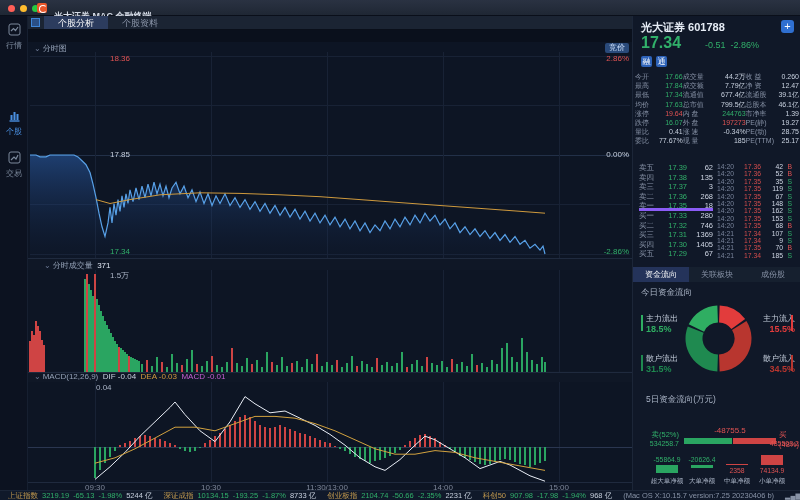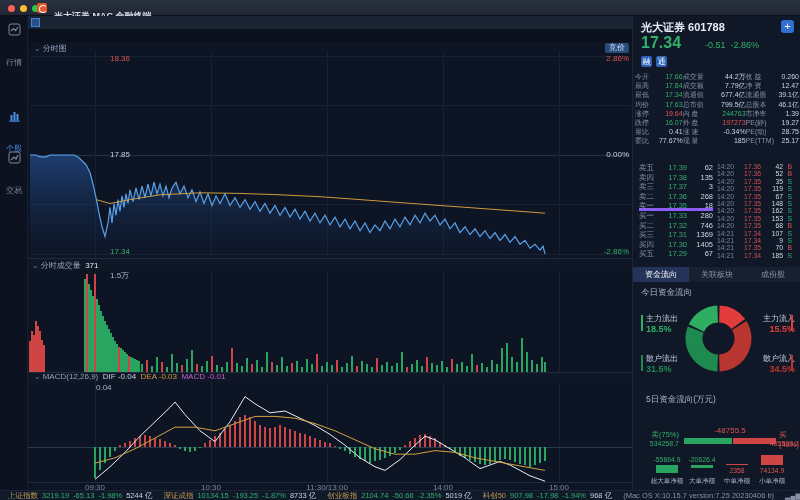--- a/index.html
+++ b/index.html
@@ -8,21 +8,21 @@
 .screen{position:absolute;left:0;top:0;width:800px;height:500px;background:#0a101c;color:#c9d2e0}
 
 .titlebar{position:absolute;left:0;top:0;width:800px;height:16px;background:linear-gradient(#2a3242,#1f2734);border-bottom:1px solid #0a0f1a}
 .dot{position:absolute;top:5px;width:7px;height:7px;border-radius:50%}
 .logo{position:absolute;left:37px;top:3px;width:10px;height:10px;border-radius:2px;background:#e8562a}
 .logo:after{content:"";position:absolute;left:2px;top:2px;width:6px;height:6px;border-radius:50%;border:1.5px solid #fff;border-right-color:transparent}
 .wintitle{position:absolute;left:54px;top:8px;line-height:16px;font-size:9px;color:#d8dee9;font-weight:bold}
 
 .sidebar{position:absolute;left:0;top:16px;width:28px;height:474px;background:#0c1220;border-right:1px solid #161f30}
 .side-item{position:absolute;left:0;width:28px;height:34px;text-align:center;cursor:pointer}
-.side-item .lbl{display:block;font-size:8px;margin-top:17px;color:#7c899c}
+.side-item .lbl{display:block;font-size:8px;margin-top:0;color:#7c899c}
 .side-item.active .lbl{color:#4a90e2}
 
 .tabbar{position:absolute;left:28px;top:16px;width:604px;height:14px;background:#1b2433;border-bottom:1px solid #0a0f1a;display:flex;align-items:stretch}
 .layout-ic{width:9px;height:9px;border:1px solid #3f86d8;background:#2a4f86;margin:2px 4px 0 3px}
 .tab{padding:0 14px;font-size:9px;line-height:14px;color:#8d97ab;cursor:pointer}
 .tab.active{background:#2c3c5e;color:#fff}
 
 .periodbar{position:absolute;left:28px;top:30px;width:604px;height:12px;background:#141c2b;display:flex;align-items:center;gap:7px;padding-left:6px;border-bottom:1px solid #0a0f1a}
 .pd{font-size:8.5px;color:#97a2b5;cursor:pointer;padding:0 4px;line-height:11px}
 .pd.active{background:#2a3a5a;color:#fff;border-radius:2px}
@@ -117,20 +117,24 @@
             <rect x="8.5" y="5" width="2" height="6" fill="#4a90e2"></rect>
           </svg></span><span class="lbl">个股</span></div>
       <div class="side-item" style="top: 134px;"><span><svg width="13" height="13" viewBox="0 0 13 13">
             <rect x="1" y="1" width="11" height="11" rx="2" fill="none" stroke="#7c899c"></rect>
             <polyline points="3,9 6,6 8,8 10,4" fill="none" stroke="#7c899c" stroke-width="1.2"></polyline>
           </svg></span><span class="lbl">交易</span></div>
     </div>
 
   <div class="tabbar">
     <span class="layout-ic"></span>
+    <span id="tabs" style="display:flex">
+        <span class="tab active">个股分析</span>
+        <span class="tab">个股资料</span>
+      </span>
   </div>
 
 
   <div class="chartregion">
     <svg id="chartsvg" width="604" height="448" viewBox="0 0 604 448">
         <defs>
           <linearGradient id="pf" x1="0" y1="0" x2="0" y2="1">
             <stop offset="0%" stop-color="#2f68bc" stop-opacity="0.5"></stop>
             <stop offset="100%" stop-color="#15284d" stop-opacity="0.08"></stop>
           </linearGradient>
@@ -377,21 +381,21 @@
         <polyline points="67.0,421.2 87.0,415.8 107.0,406.8 127.0,396.0 147.0,385.2 167.0,385.2 187.0,388.8 207.0,381.6 227.0,374.4 247.0,374.4 267.0,376.2 287.0,381.6 307.0,388.8 327.0,397.8 347.0,406.8 367.0,412.2 387.0,412.2 407.0,408.6 427.0,410.4 447.0,415.8 467.0,419.4 487.0,423.0 507.0,426.6 517.0,428.4" fill="none" stroke="#d2a23f" stroke-width="1"></polyline>
       </svg>
     <span class="pane-h" style="left:6px;top:1px"><span class="chev">⌄</span><span>分时图</span></span>
     <span class="badge-auction" style="right:3px;top:1px">竞价</span>
     <span class="axlab" style="left:82px;top:12px;color:#e05353">18.36</span>
     <span class="axlab" style="left:82px;top:108px;color:#c6cfdd">17.85</span>
     <span class="axlab" style="left:82px;top:205px;color:#31b06a">17.34</span>
     <span class="axlab" style="right:3px;top:12px;color:#e05353">2.86%</span>
     <span class="axlab" style="right:3px;top:108px;color:#c6cfdd">0.00%</span>
     <span class="axlab" style="right:3px;top:205px;color:#31b06a">-2.86%</span>
-    <span class="pane-h" style="left:4px;top:218px"><span class="chev">⌄</span><span>分时成交量</span>&nbsp;&nbsp;<span style="color:#dfe6f2">371</span></span>
+    <span class="pane-h" style="left:16px;top:218px"><span class="chev">⌄</span><span>分时成交量</span>&nbsp;&nbsp;<span style="color:#dfe6f2">371</span></span>
     <span class="axlab" style="left:82px;top:228px;color:#aab4c6">1.5万</span>
     <span class="pane-h" style="left:6px;top:330px"><span class="chev">⌄</span><span>MACD(12,26,9)</span>&nbsp;&nbsp;<span style="color:#c6cfdd">DIF -0.04</span>&nbsp;&nbsp;<span style="color:#d29a3d">DEA -0.03</span>&nbsp;&nbsp;<span style="color:#c75fd4">MACD -0.01</span></span>
     <span class="axlab" style="left:68px;top:341px;color:#aab4c6">0.04</span>
     <span class="timeaxis" id="timeaxis"><span style="left: 67px;">09:30</span><span style="left: 183px;">10:30</span><span style="left: 299px;">11:30/13:00</span><span style="left: 415px;">14:00</span><span style="left: 531px;">15:00</span></span>
   </div>
 
   <div class="rightpanel">
     <span class="stockname"><span>光大证券</span> <span>601788</span></span>
     <span class="plusbtn">+</span>
     <span class="bigprice">17.34</span>
@@ -610,21 +614,21 @@
         <path d="M35.35 69.48 A33 33 0 0 1 5.78 24.46 L21.60 30.66 A16 16 0 0 0 35.94 52.49 Z" fill="#1f8a50"></path>
         <path d="M6.69 22.35 A33 33 0 0 1 35.35 3.52 L35.94 20.51 A16 16 0 0 0 22.05 29.64 Z" fill="#2fae62"></path>
       </svg>
     <span id="donutlabels"><span class="dlab" style="left: 118px; top: 297px; width: 44px; text-align: right;">主力流入</span><span class="dpct" style="left: 118px; top: 308px; width: 44px; text-align: right; color: rgb(226, 60, 60);">15.5%</span><span class="dbar" style="left: 158px; top: 299px; background: rgb(226, 60, 60);"></span><span class="dlab" style="left: 118px; top: 337px; width: 44px; text-align: right;">散户流入</span><span class="dpct" style="left: 118px; top: 348px; width: 44px; text-align: right; color: rgb(184, 54, 47);">34.5%</span><span class="dbar" style="left: 158px; top: 339px; background: rgb(184, 54, 47);"></span><span class="dlab" style="left: 13px; top: 337px; width: 44px; text-align: left;">散户流出</span><span class="dpct" style="left: 13px; top: 348px; width: 44px; text-align: left; color: rgb(31, 138, 80);">31.5%</span><span class="dbar" style="left: 8px; top: 339px; background: rgb(31, 138, 80);"></span><span class="dlab" style="left: 13px; top: 297px; width: 44px; text-align: left;">主力流出</span><span class="dpct" style="left: 13px; top: 308px; width: 44px; text-align: left; color: rgb(47, 174, 98);">18.5%</span><span class="dbar" style="left: 8px; top: 299px; background: rgb(47, 174, 98);"></span></span>
     <span class="fd-title">5日资金流向(万元)</span>
     <span class="fd-net">-48755.5</span>
     <span class="fd-hbar" id="fdhbar">
         <span style="width: 52%; background: rgb(42, 165, 97);"></span>
         <span style="flex: 1 1 0%; background: rgb(207, 68, 68); margin-left: 1px;"></span>
       </span>
-    <span class="fd-sell-l">卖(75%)</span>
+    <span class="fd-sell-l">卖(52%)</span>
     <span class="fd-sell-v">534258.7</span>
     <span class="fd-buy-l">买(48%)</span>
     <span class="fd-buy-v">485503.2</span>
     <span class="minibars" id="minibars">
         <span class="mb" style="left: 23px; top: 17px; height: 7.54931px; background: rgb(42, 165, 97);"></span>
         <span class="mbv" style="left: 12px; top: 8px; color: rgb(49, 176, 106);">-55864.9</span>
         <span class="mblbl" style="left: 12px; top: 29px;">超大单净额</span>
         <span class="mb" style="left: 58px; top: 17px; height: 2.78735px; background: rgb(42, 165, 97);"></span>
         <span class="mbv" style="left: 47px; top: 8px; color: rgb(49, 176, 106);">-20626.4</span>
         <span class="mblbl" style="left: 47px; top: 29px;">大单净额</span>
@@ -650,21 +654,21 @@
         <span class="d">10134.15</span>
         <span class="d">-193.25</span>
         <span class="d">-1.87%</span>
         <span class="am">8733 亿</span>
       </span>
       <span class="idx">
         <span class="nm">创业板指</span>
         <span class="d">2104.74</span>
         <span class="d">-50.66</span>
         <span class="d">-2.35%</span>
-        <span class="am">5019 亿</span>
+        <span class="am">2231 亿</span>
       </span>
       <span class="idx">
         <span class="nm">科创50</span>
         <span class="d">907.98</span>
         <span class="d">-17.98</span>
         <span class="d">-1.94%</span>
         <span class="am">968 亿</span>
       </span>
       <span class="sys">(Mac OS X:10.15.7 version:7.25 20230406 b)</span>
       <span class="sicon">▂▄▆</span>

